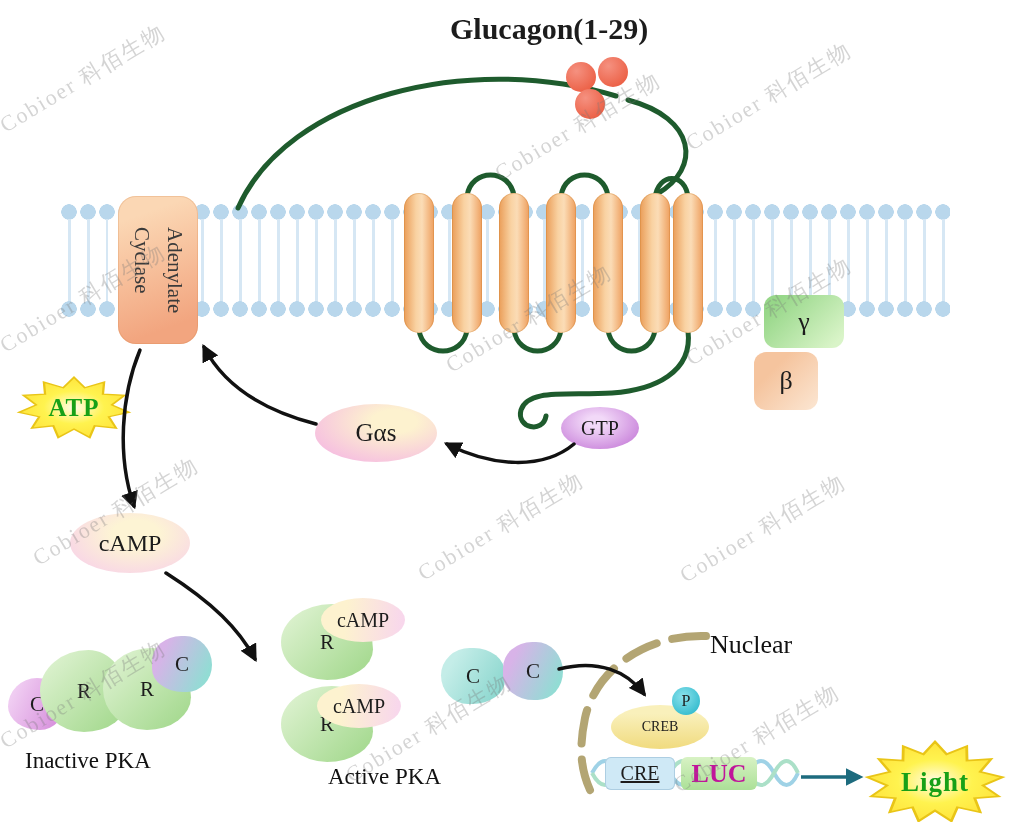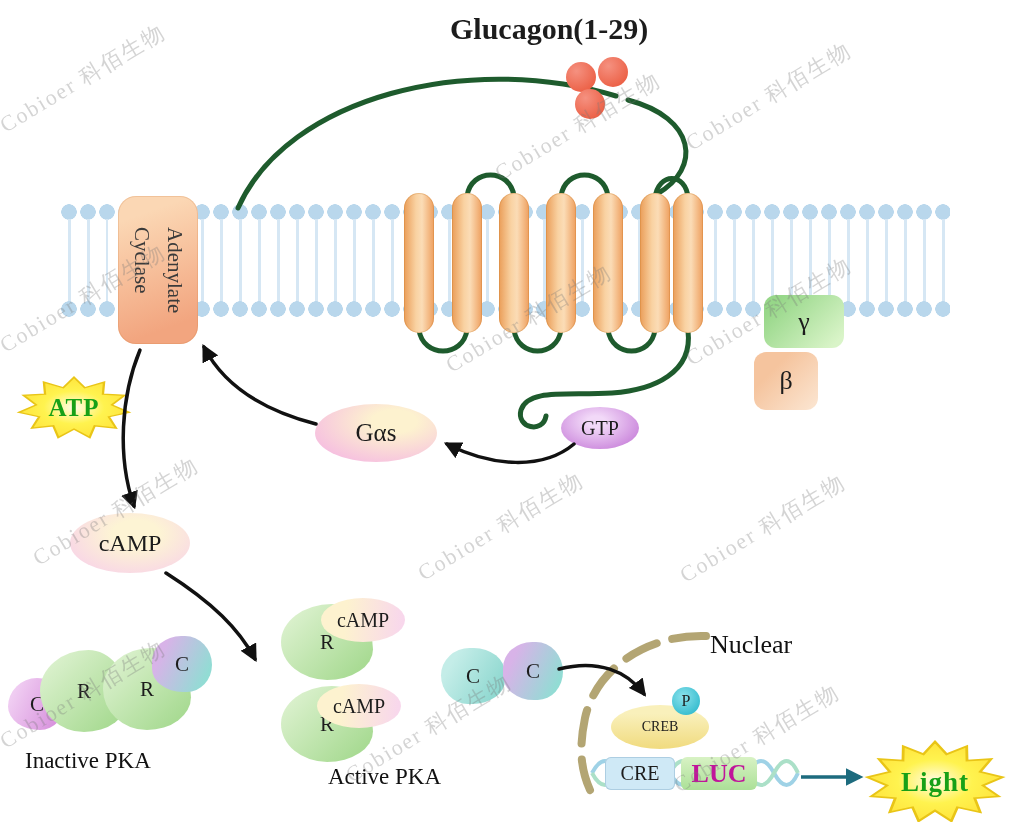--- a/index.html
+++ b/index.html
@@ -68,21 +68,21 @@
      background:linear-gradient(95deg,#fdf2cf 30%,#f8d7ec 95%);}
 
   .caption{position:absolute;font-size:23px;color:#111;z-index:5;}
 
   
   #creb{left:611px;top:705px;width:98px;height:44px;border-radius:50%;z-index:5;font-size:14px;
      background:linear-gradient(180deg,#f9f0bb 20%,#f1dc82 95%);}
   #phospho{left:672px;top:687px;width:28px;height:28px;border-radius:50%;z-index:6;font-size:16px;
      background:radial-gradient(circle at 40% 35%,#8ce2ec,#2eb9cc 85%);}
   #cre-box{left:605px;top:757px;width:70px;height:33px;border-radius:6px;z-index:5;font-size:20px;
-     background:#cfe9f6;box-shadow:inset 0 0 0 1px rgba(140,180,205,.5);}
+     background:#cfe9f6;box-shadow:inset 0 0 0 1px rgba(140,180,205,.5);text-decoration:underline;}
   #luc-box{left:681px;top:757px;width:76px;height:33px;border-radius:6px;z-index:5;font-size:26px;font-weight:bold;color:#c0169a;
      background:linear-gradient(180deg,#d8f2c4,#abe097);}
   #nuclear-label{left:710px;top:630px;font-size:26px;color:#111;z-index:5;}
 
   svg.overlay{position:absolute;left:0;top:0;z-index:6;pointer-events:none;}
   svg.loops{position:absolute;left:0;top:0;z-index:2;pointer-events:none;}
   svg.dna{position:absolute;left:0;top:0;z-index:4;pointer-events:none;}
 </style>
 </head>
 <body>

